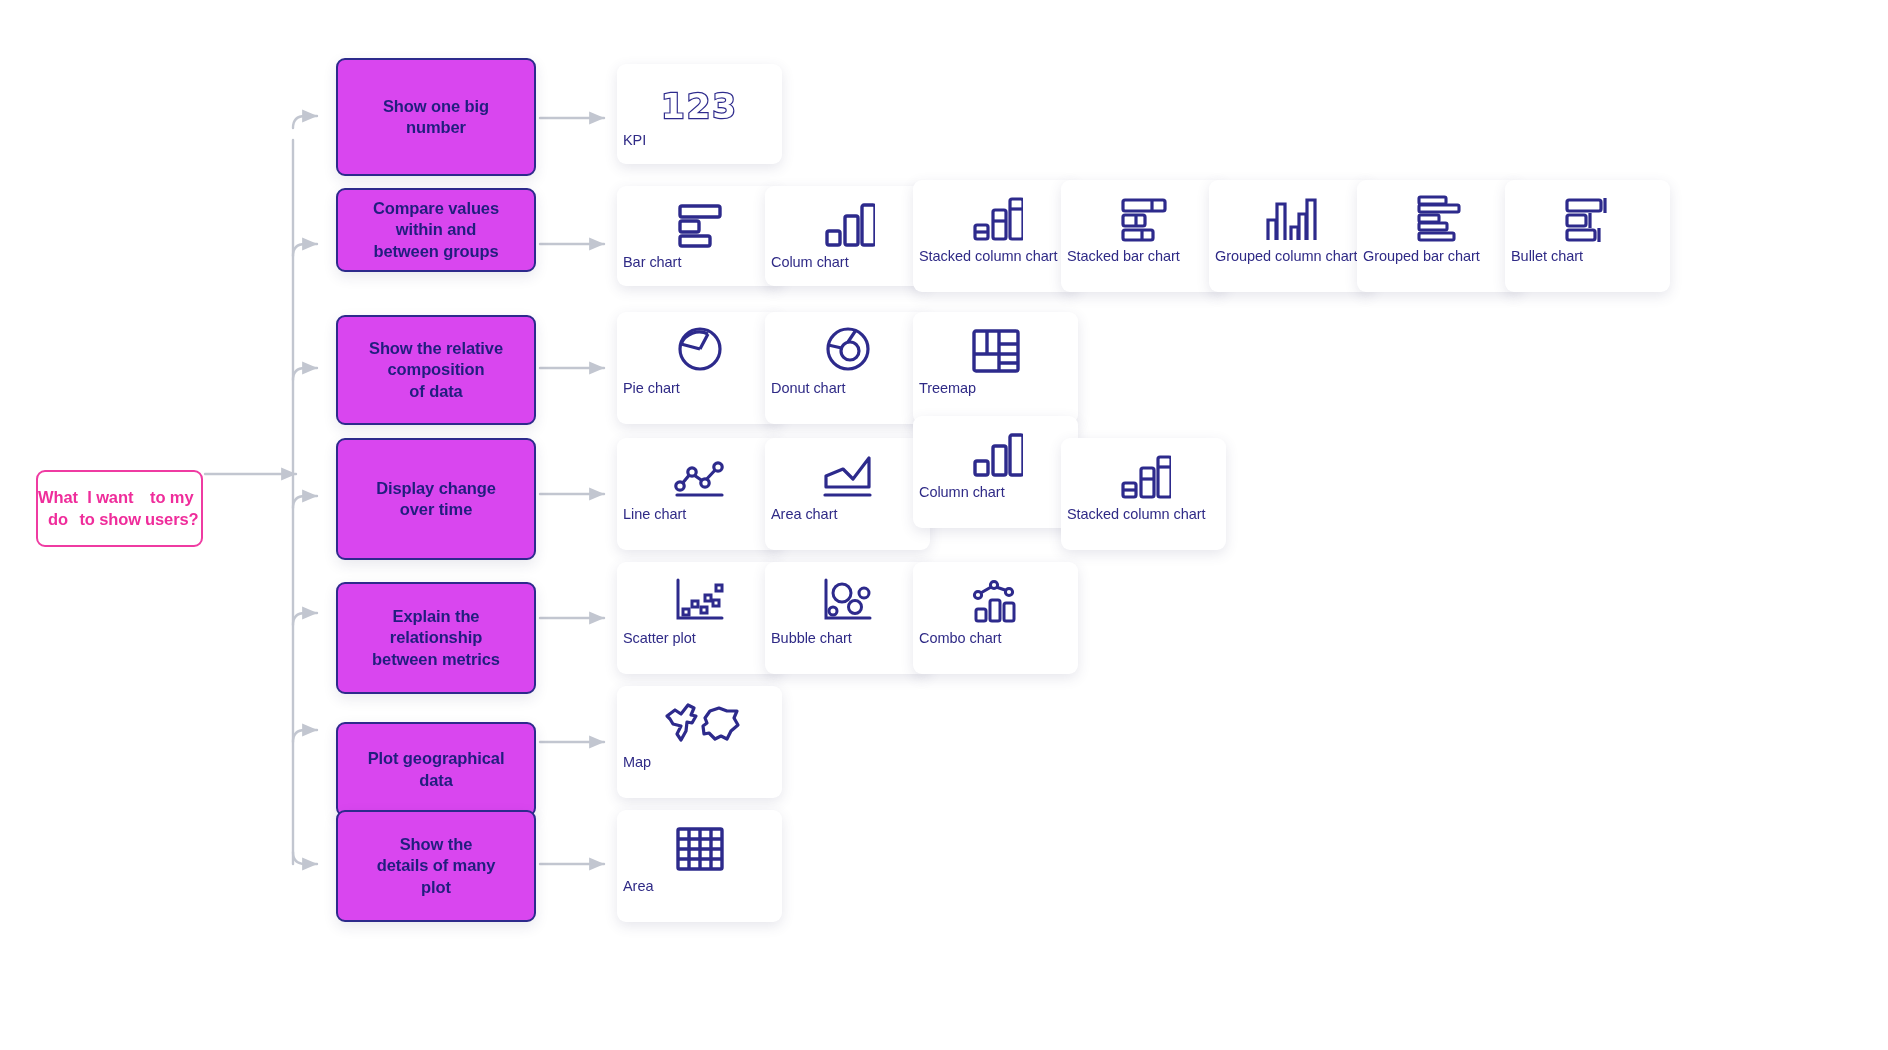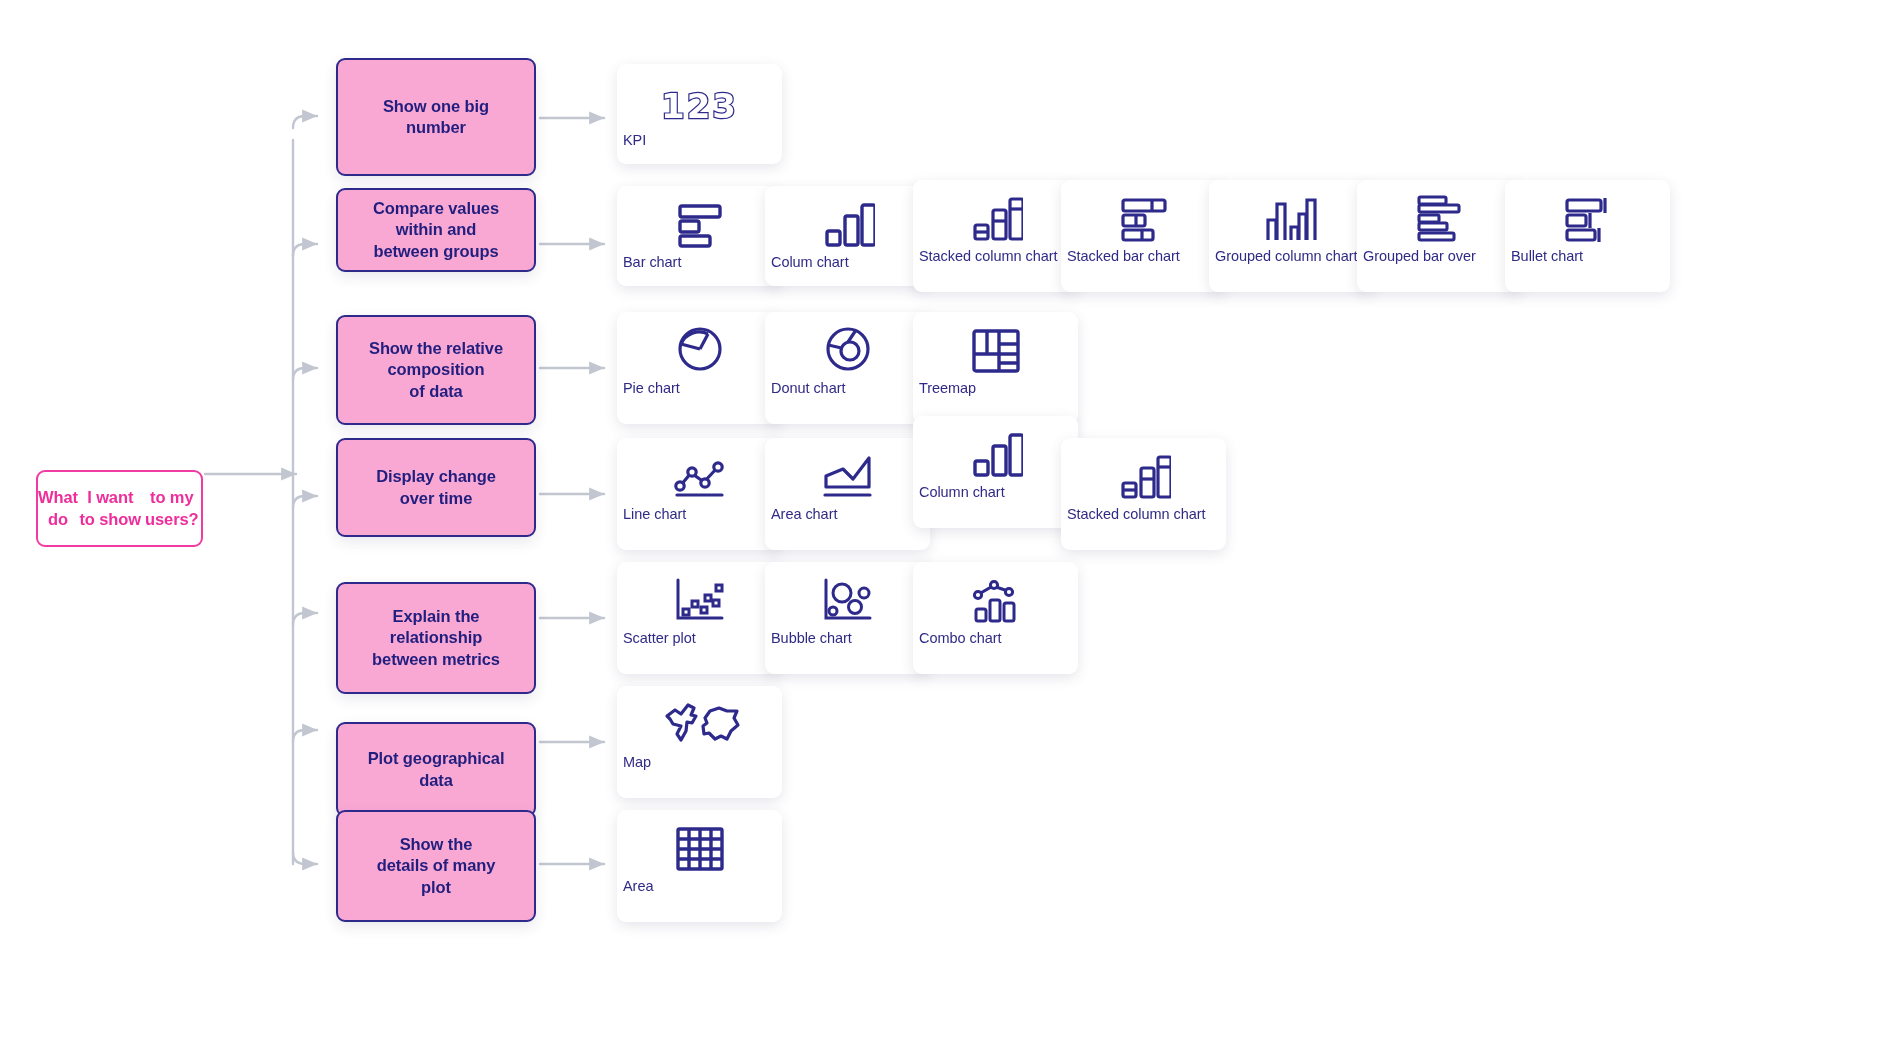--- a/index.html
+++ b/index.html
@@ -21,21 +21,21 @@
     position:absolute; left:36px; top:436px; width:167px; height:77px;
     border:2px solid #ef3ba2; border-radius:9px; background:#ffffff;
     display:flex; align-items:center; justify-content:center;
     color:#ef2d9b; font-weight:700; font-size:16.5px; line-height:1.33;
     text-align:center; letter-spacing:-.1px;margin-top:34px;
   }
 
   
   .decision {
     position:absolute; width:200px;
-    border:2px solid #2d2a8c; border-radius:9px; background:#f9a8d4;
+    border:2px solid #2d2a8c; border-radius:9px; background:#d946ef;
     display:flex; align-items:center; justify-content:center;
     color:#211e7e; font-weight:700; font-size:16.5px; line-height:1.28;
     text-align:center; letter-spacing:-.1px;
     box-shadow:0 5px 14px rgba(40,40,90,.10);
     padding:6px 10px;
   }
 
   
   .card {
     position:absolute; width:165px; height:100px;
@@ -120,21 +120,21 @@
       <span>between groups</span>
     </div>
   </div>
   <div class="decision" style="left:336px; top:315px; height:110px;">
     <div>
       <span>Show the relative</span><br>
       <span>composition</span><br>
       <span>of data</span>
     </div>
   </div>
-  <div class="decision" style="left:336px; top:438px; height:99px;">
+  <div class="decision" style="left:336px; top:438px; height:122px;">
     <div>
       <span>Display change</span><br>
       <span>over time</span>
     </div>
   </div>
   <div class="decision" style="left:336px; top:562px; height:112px;margin-top:20px;">
     <div>
       <span>Explain the</span><br>
       <span>relationship</span><br>
       <span>between metrics</span>
@@ -227,21 +227,21 @@
   <div class="card tall" style="left:1357px; top:180px;">
     <div class="glyph">
       <svg class="ic" width="54" height="48" viewBox="0 0 54 48" fill="none" stroke="#2d2a8c" stroke-width="3.1">
         <rect x="6" y="3" width="27" height="7" rx="1.5"></rect>
         <rect x="6" y="11" width="40" height="7" rx="1.5"></rect>
         <rect x="6" y="21" width="20" height="7" rx="1.5"></rect>
         <rect x="6" y="29" width="28" height="7" rx="1.5"></rect>
         <rect x="6" y="39" width="35" height="7" rx="1.5"></rect>
       </svg>
     </div>
-    <div class="cap">Grouped bar over</div>
+    <div class="cap">Grouped bar chart</div>
   </div>
 
   <div class="card tall" style="left:1505px; top:180px;">
     <div class="glyph">
       <svg class="ic" width="54" height="48" viewBox="0 0 54 48" fill="none" stroke="#2d2a8c" stroke-width="3.2">
         <rect x="6" y="6" width="34" height="11" rx="2"></rect>
           <path d="M44,4 L44,19"></path>
         <rect x="6" y="21" width="19" height="11" rx="2"></rect>
           <path d="M29,19 L29,34"></path>
         <rect x="6" y="36" width="28" height="10" rx="2"></rect>

